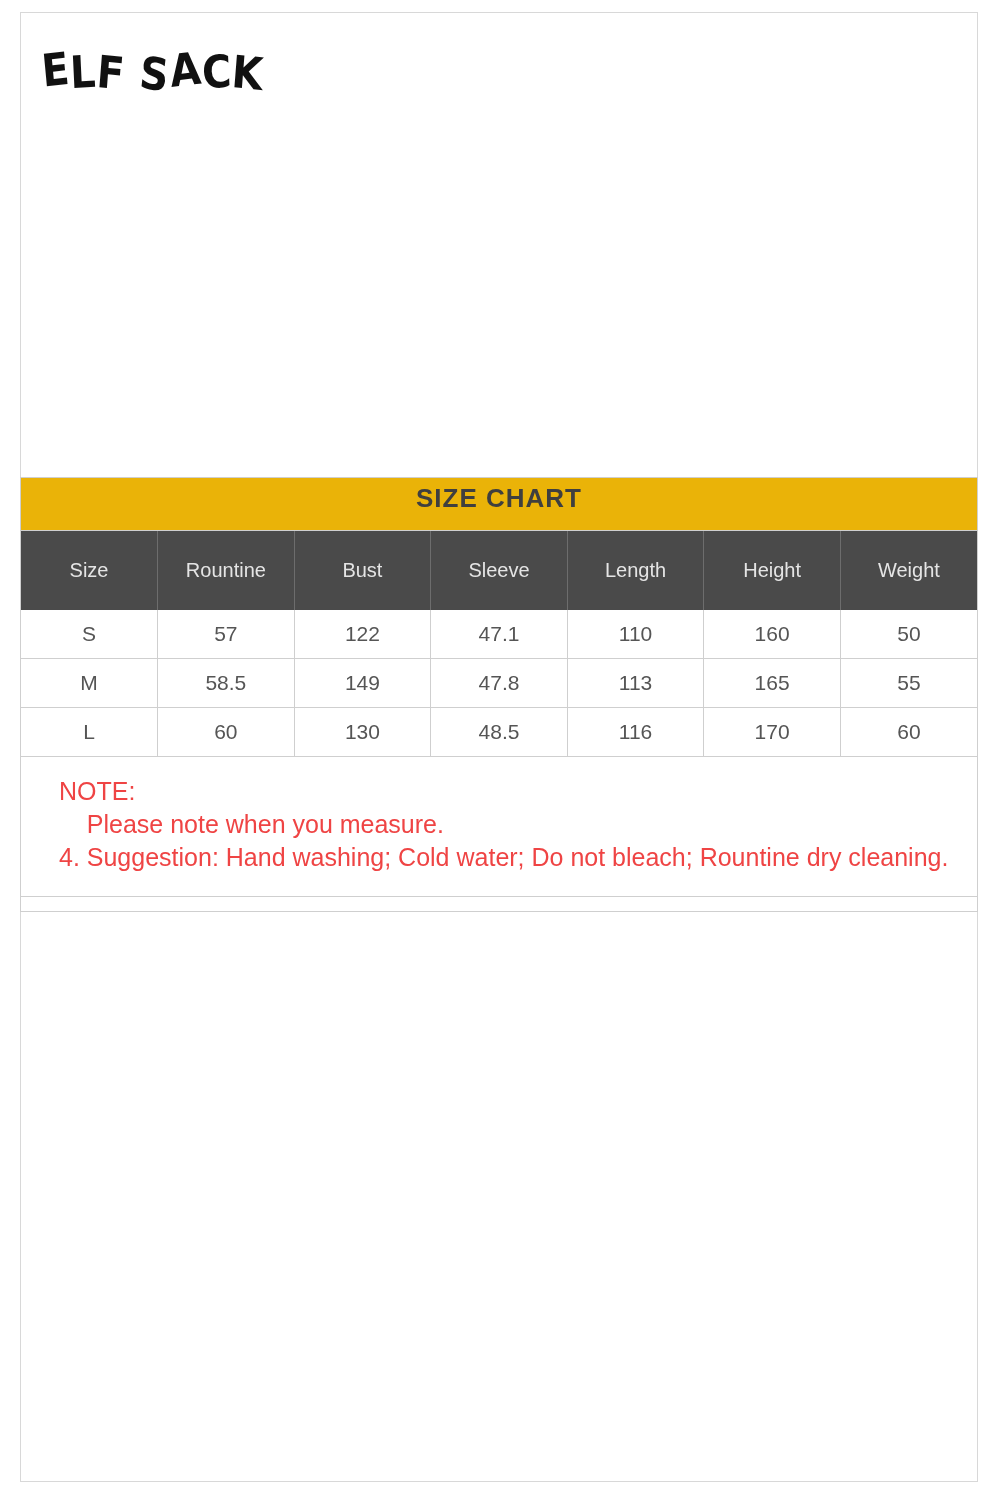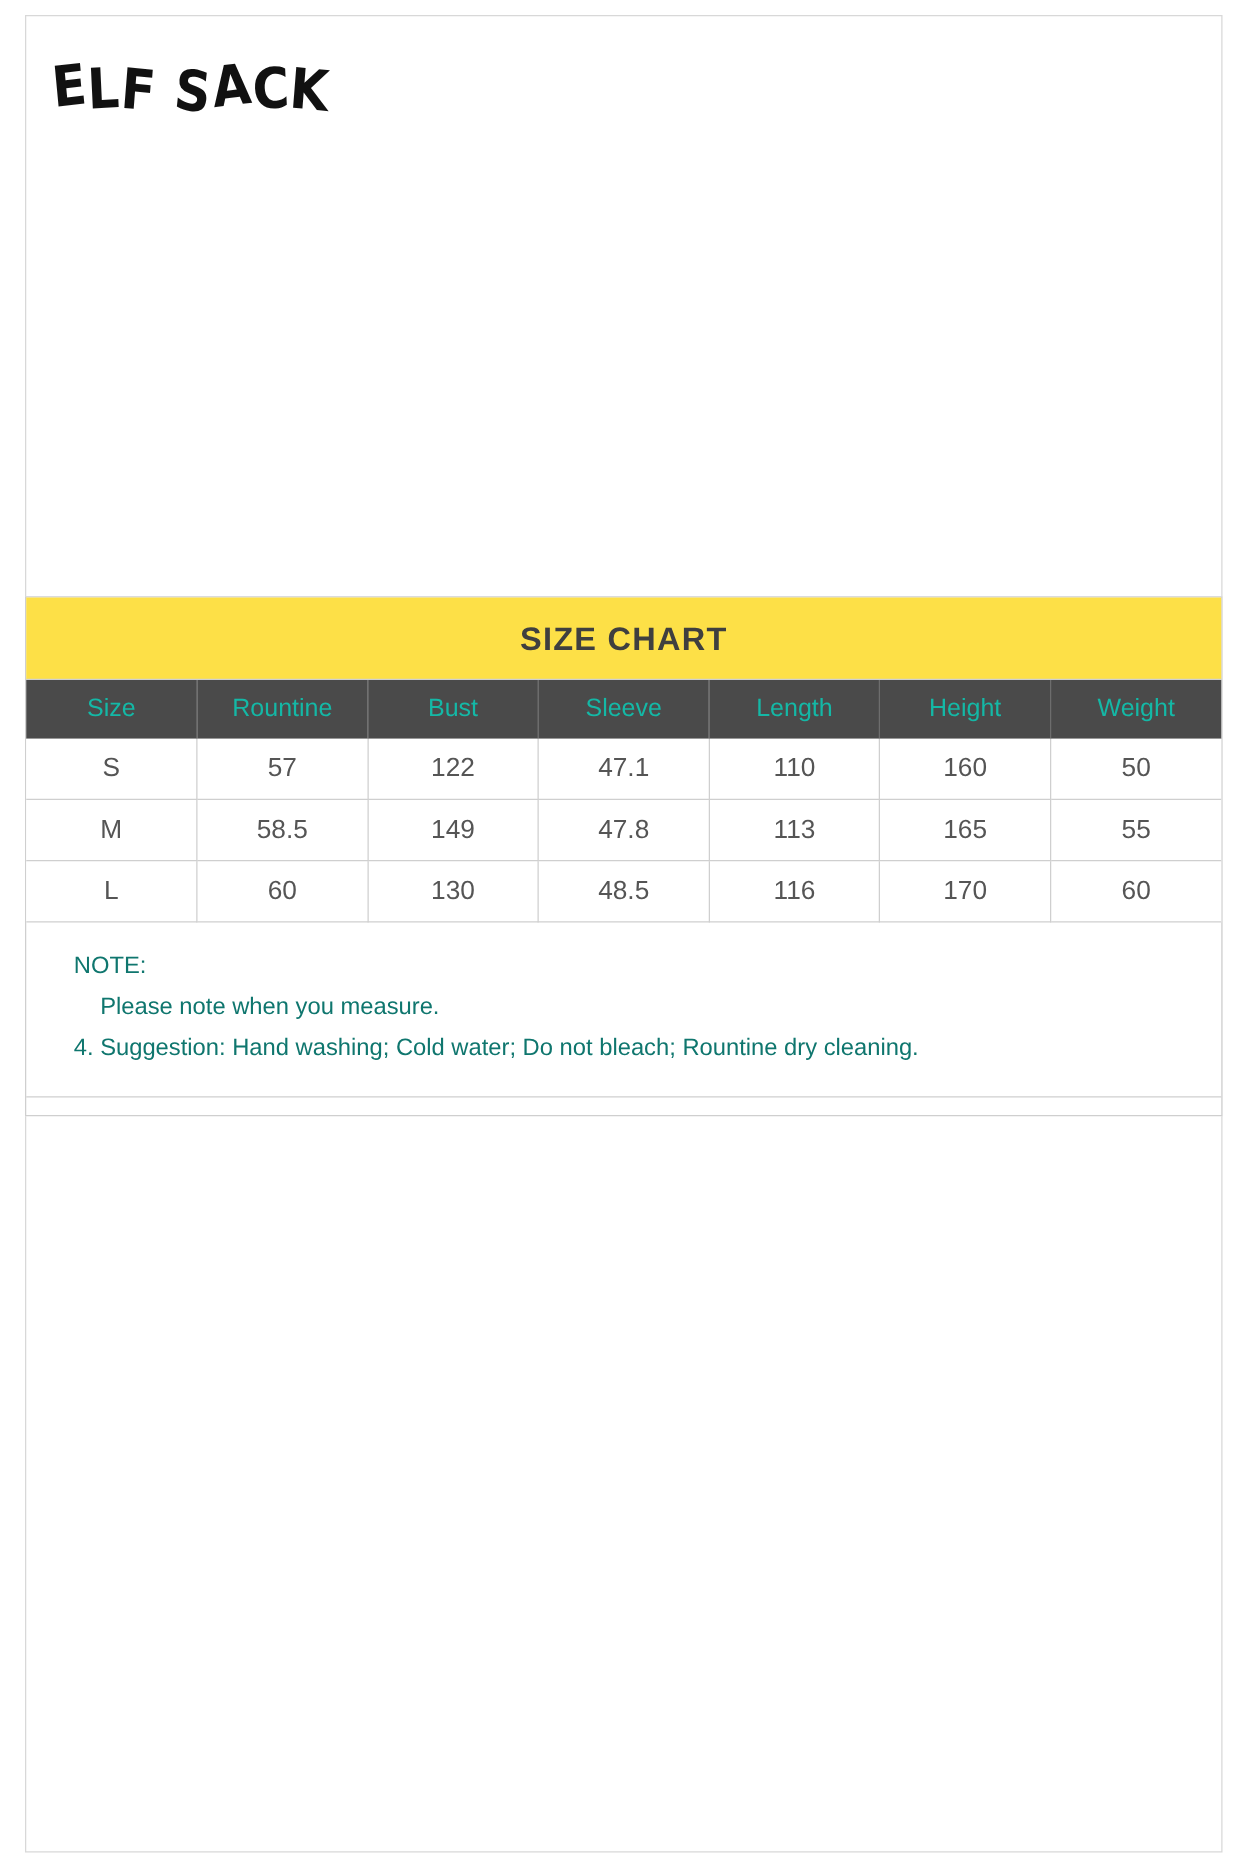--- a/index.html
+++ b/index.html
@@ -44,40 +44,40 @@
   .chart-wrap {
     position: absolute;
     left: 20px;
     top: 477px;
     width: 958px;
     border: 1px solid #cfcfcf;
     box-sizing: border-box;
     background: #ffffff;
   }
   .chart-title {
-    background: #fde047;
+    background: #eab308;
     text-align: center;
     font-size: 26px;
     font-weight: bold;
     letter-spacing: 1px;
     color: #3f3f3f;
-    padding: 18px 0 16px 0;
+    padding: 5px 0 16px 0;
     border-bottom: 1px solid #cfcfcf;
   }
   table.size-table {
     border-collapse: collapse;
     width: 100%;
     table-layout: fixed;
   }
   table.size-table th {
     background: #4a4a4a;
-    color: #14b8a6;
+    color: #e5e5e5;
     font-weight: normal;
     font-size: 20px;
-    padding: 12px 0;
+    padding: 28px 0;
     border-right: 1px solid #6d6d6d;
     text-align: center;
   }
   table.size-table th:last-child { border-right: none; }
   table.size-table td {
     font-size: 21px;
     color: #555555;
     text-align: center;
     padding: 12px 0;
     border-right: 1px solid #cfcfcf;
@@ -85,22 +85,22 @@
     background: #ffffff;
   }
   table.size-table td:last-child { border-right: none; }
   table.size-table tr:last-child td { border-bottom: 1px solid #cfcfcf; }
 
   .note-block {
     padding: 18px 0 22px 38px;
     border-bottom: 1px solid #cfcfcf;
   }
   .note-line {
-    font-size: 19px;
-    color: #0f766e;
+    font-size: 25px;
+    color: #ef4444;
     line-height: 33px;
     white-space: pre;
   }
   .note-foot {
     height: 14px;
   }
 </style>
 </head>
 <body>
 

